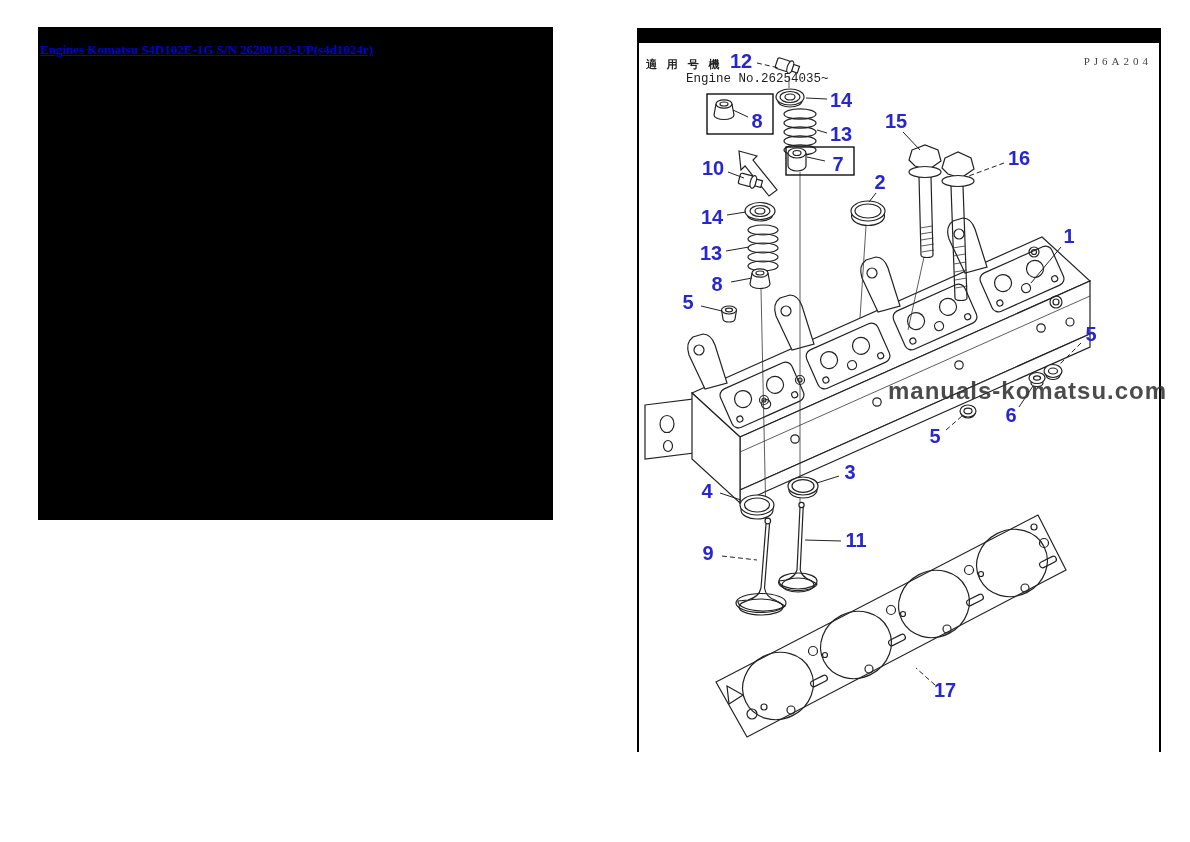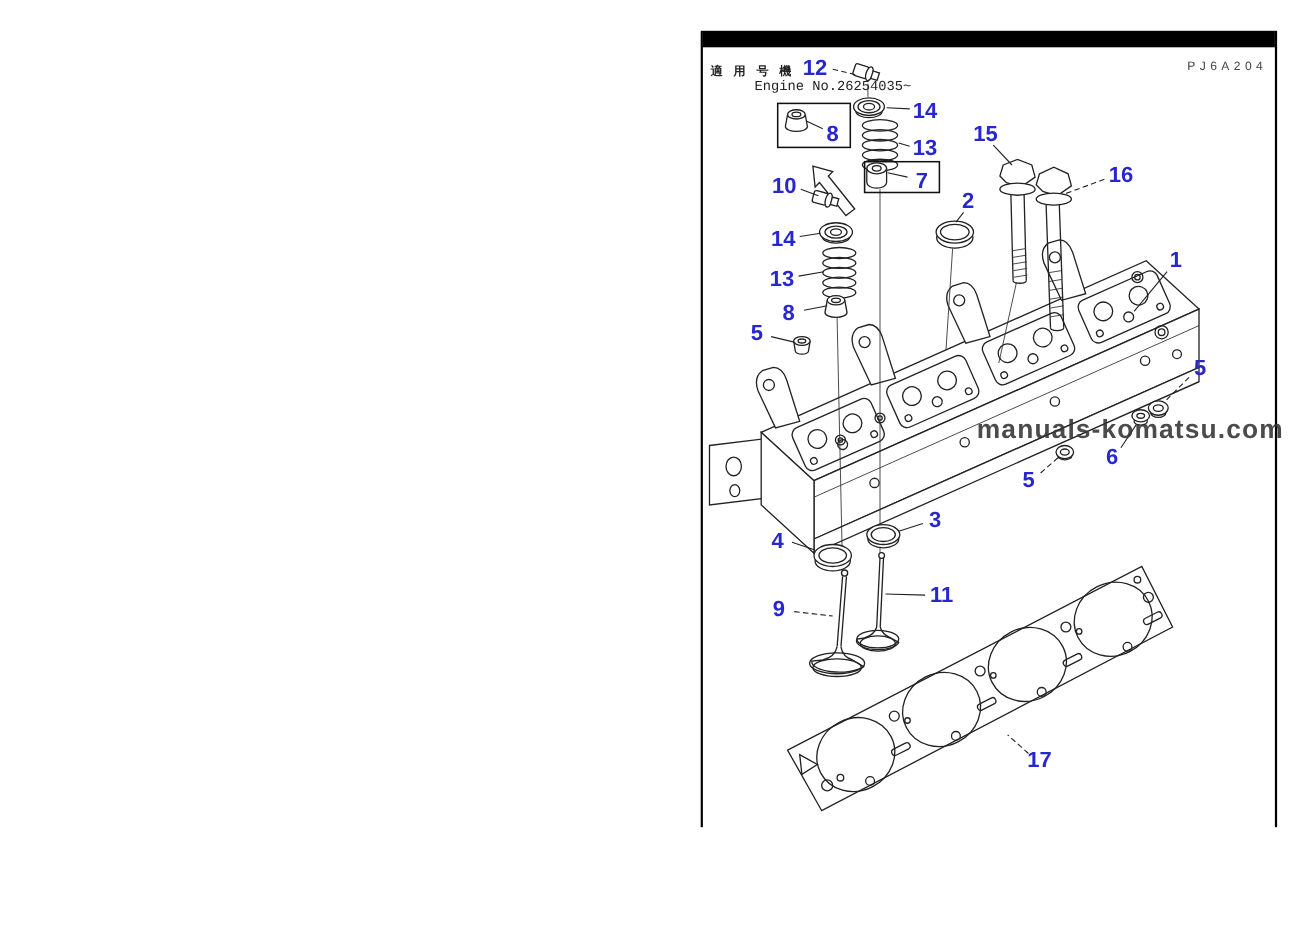--- a/index.html
+++ b/index.html
@@ -11,21 +11,21 @@
   .top-link{display:inline-block;margin:15px 0 0 2px;font-family:"Liberation Serif",serif;
             font-weight:bold;font-size:13px;color:var(--link-color,#0000dd);
             text-decoration:underline;cursor:pointer;white-space:nowrap;}
 
   
   .diagram-frame{position:absolute;left:637px;top:28px;width:524px;height:724px;
                  box-sizing:border-box;border-left:2px solid #000;border-right:2px solid #000;
                  background:#fff;}
   .frame-topbar{position:absolute;left:0;top:0;width:100%;height:15px;background:#000;}
   .plate-code{position:absolute;top:27px;right:7px;font-size:11px;letter-spacing:4px;
-              color:#444;font-family:Liberation Sans, sans-serif;}
+              color:#444;font-family:Liberation Serif, serif;}
   .applicable-jp{position:absolute;left:7px;top:29px;font-size:11px;letter-spacing:3px;
                  color:#222;font-weight:bold;font-family:"DejaVu Sans",sans-serif;}
   .engine-no{position:absolute;left:7px;top:44px;font-size:12.5px;color:#222;
              font-family:"Liberation Mono",monospace;margin-left:40px;}
   .watermark{position:absolute;left:249px;top:349px;font-size:24px;letter-spacing:1px;
              color:var(--watermark-color,#333);opacity:.88;white-space:nowrap;z-index:5;
              font-family:"Liberation Sans",sans-serif;font-weight:bold;}
 
   svg.art{position:absolute;left:0;top:0;}
   svg.art *{vector-effect:none;}
@@ -34,20 +34,23 @@
   .thin{stroke:#333;stroke-width:.8;fill:none;}
   .callout-label{fill:var(--callout-color,#2727cd);font:bold 20px "Liberation Sans",sans-serif;}
   .leader{stroke:#222;stroke-width:1;fill:none;}
   .cbox{stroke:#111;stroke-width:1.4;fill:none;}
 </style>
 </head>
 <body>
 
 <div class="page">
 
+  <div class="black-panel">
+    <a class="top-link" href="#">Engines Komatsu S4D102E-1G S/N 26200163-UP(s4d1024r)</a>
+  </div>
 
   <div class="diagram-frame">
     <div class="frame-topbar"></div>
     <div class="applicable-jp">適 用 号 機</div>
     <div class="engine-no">Engine No.26254035~</div>
     <div class="plate-code">PJ6A204</div>
     <div class="watermark">manuals-komatsu.com</div>
 
     <svg class="art" id="art" width="506" height="722" viewBox="639 28 506 722">
 

